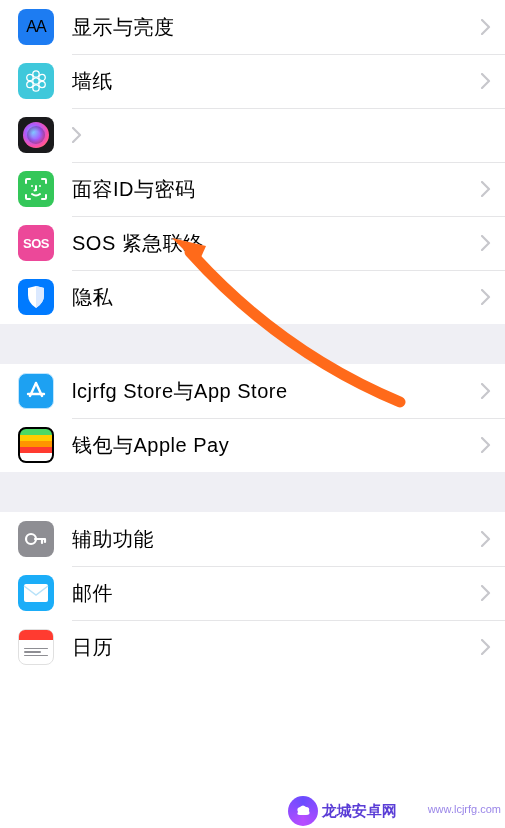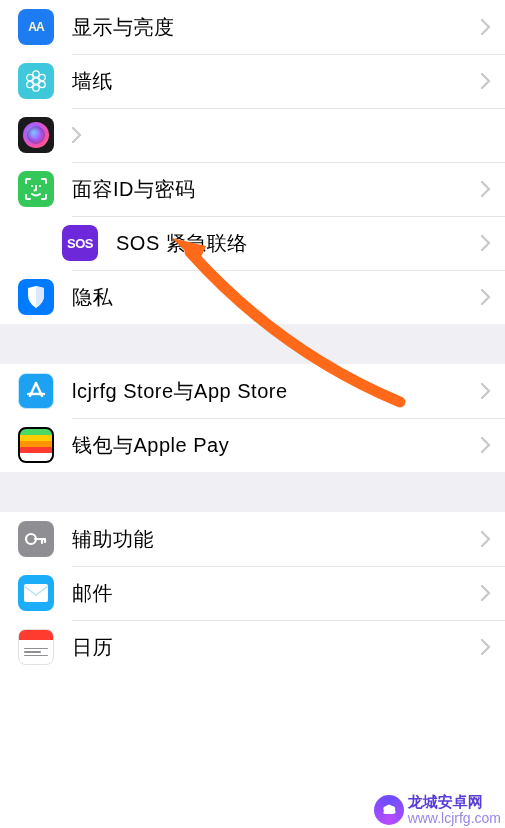--- a/index.html
+++ b/index.html
@@ -51,31 +51,31 @@
     .chevron {
       color: #c7c7cc;
       flex-shrink: 0;
     }
     
     .ic-display   { background: #1d7cf2; }
     .ic-access    { background: #007aff; }
     .ic-wallpaper { background: #3fc8db; }
     .ic-siri      { background: #1a1a1c; }
     .ic-faceid    { background: #34c759; }
-    .ic-sos       { background: #6d28d9; margin-left: 44px; }
+    .ic-sos       { background: #ec4899; }
     .ic-battery   { background: #34c759; }
     .ic-privacy   { background: #007aff; }
     .ic-appstore  { background: #1da1f2; border:1px solid #bfe6ff; }
     .ic-wallet    { background: #000; border:2px solid #000; }
     .ic-passwords { background: #8e8e93; }
     .ic-mail      { background: #1badf8; }
     .ic-contacts  { background: #c4c0ba; }
     .ic-calendar  { background: #fff; border:1px solid #e0e0e0; }
     
-    .aa { color:#fef9c3; font-weight:700; font-size:12px; letter-spacing:-1px; }
+    .aa { color:#000000; font-weight:400; font-size:16px; letter-spacing:-1px; }
     
     .sos-txt { color:#fff; font-weight:700; font-size:13px; letter-spacing:-0.5px; }
     
     .siri-orb {
       width:26px; height:26px; border-radius:50%;
       background: radial-gradient(circle at 40% 40%, #7fc8ff 0%, #a85cff 35%, #ff4fa3 65%, #ff9a3d 100%);
       position:relative;
     }
     .siri-orb::after{content:"";position:absolute;inset:4px;border-radius:50%;background:radial-gradient(circle at 50% 50%, rgba(0,0,0,0.0) 30%, rgba(0,0,0,0.4) 100%);}
     
@@ -105,23 +105,23 @@
       display:flex;
       align-items:center;
       gap:4px;
       z-index:6;
     }
     .wm-logo{
       width:30px;height:30px;border-radius:50%;
       background: conic-gradient(#6a4cff, #b84cff, #6a4cff);
       display:flex;align-items:center;justify-content:center;
     }
-    .wm-txt{display:flex;flex-direction:column;line-height:1.1;}
+    .wm-txt{display:flex;flex-direction:row;line-height:1.1;gap:31px;}
     .wm-main{font-size:15px;font-weight:700;color:#5a3dd6;}
-    .wm-sub{font-size:14px;color:#9a86e8;}
+    .wm-sub{font-size:11px;color:#9a86e8;}
   </style>
 </head>
 <body>
 
 <div class="settings-list">
 
   <div class="group">
 
     <div class="row">
       <div class="icon-box ic-display">

